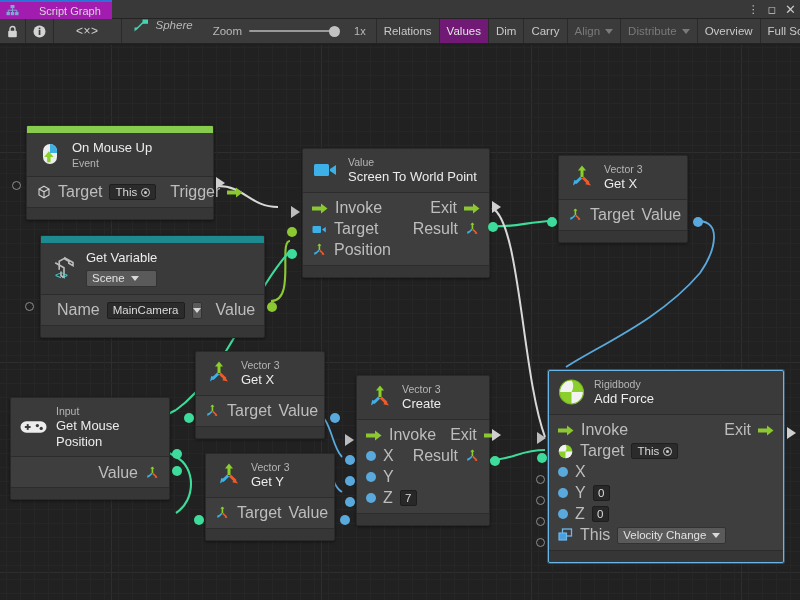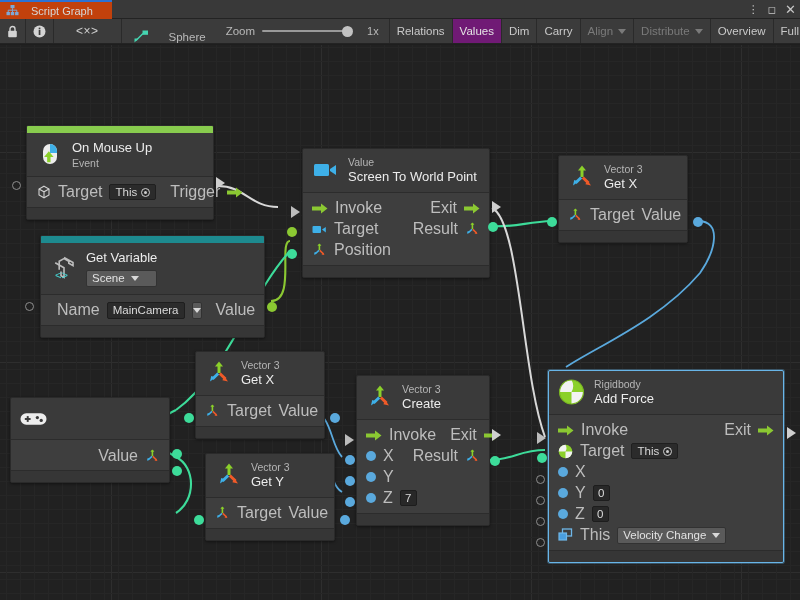--- a/index.html
+++ b/index.html
@@ -11,22 +11,22 @@
   }
   #app { position:relative; width:800px; height:600px; }
 
   
   .tabstrip{
     position:absolute; left:0; top:0; width:800px; height:19px;
     background:#393939; border-bottom:1px solid #232323;
   }
   .tab{
     position:absolute; left:0; top:0; width:112px; height:19px;
-    background:#c2410c; border-top:2px solid #2c72d4;
-    display:flex; align-items:center; gap:12px; padding-left:6px;
+    background:#a21caf; border-top:2px solid #2c72d4;
+    display:flex; align-items:center; gap:20px; padding-left:6px;
   }
   .tab-label{ font-size:11px; color:#d6d6d6; }
   .win-btns{
     position:absolute; right:4px; top:0; height:19px;
     display:flex; align-items:center; gap:9px;
   }
   .win-btns > span{ color:#c9c9c9; font-size:11px; line-height:1; cursor:default; }
 
   
   .toolbar{
@@ -35,21 +35,21 @@
     display:flex; align-items:stretch; font-size:11.5px;
   }
   .tb-btn{
     display:flex; align-items:center; justify-content:center;
     padding:0 7px; color:#c9c9c9;
     border-right:1px solid #2a2a2a; cursor:default; white-space:nowrap;
   }
   .tb-btn.dim{ color:#7a7a7a; }
   .tb-btn.on{ background:#701a75; color:#e4e4e4; }
   .tb-grow{ flex:1 1 auto; border-right:1px solid #2a2a2a; }
-  .tb-graphname{ display:flex; align-items:flex-end; gap:20px; padding:0 10px 0 12px; color:#b9b9b9;}
+  .tb-graphname{ display:flex; align-items:flex-start; gap:7px; padding:0 10px 0 12px; color:#b9b9b9;font-style:italic;}
   .zoomwrap{ display:flex; align-items:center; gap:7px; padding:0 10px; color:#b9b9b9; }
   .slider{ position:relative; width:98px; height:12px; }
   .slider .track{ position:absolute; top:5px; left:0; width:88px; height:2px; background:#9a9a9a; border-radius:1px;}
   .slider .knob{ position:absolute; top:1px; left:80px; width:11px; height:11px; border-radius:50%; background:#c2c2c2;}
   .zoomval{ font-size:11px; color:#b9b9b9; }
 
   
   .canvas{
     position:absolute; left:0; top:45px; width:800px; height:555px;
     background-color:#212121;
@@ -442,20 +442,24 @@
       <div class="nhead">
         <span class="nicon">
           <svg class="icn" width="28" height="18" viewBox="0 0 28 18">
             <rect x="0.5" y="3" width="27" height="12" rx="6" fill="#ededed"></rect>
             <rect x="5" y="8" width="6" height="2" fill="#3a3a3a"></rect>
             <rect x="7" y="6" width="2" height="6" fill="#3a3a3a"></rect>
             <circle cx="18" cy="7.5" r="1.7" fill="#3a3a3a"></circle>
             <circle cx="22" cy="10.5" r="1.7" fill="#3a3a3a"></circle>
           </svg>
         </span>
+        <span class="ntitles">
+          <span class="ntype">Input</span>
+          <span class="nname">Get Mouse Position</span>
+        </span>
       </div>
       <div class="nbody">
         <div class="row">
           <span class="spacer"></span>
           <span class="lbl">Value</span>
           <span>
             <svg class="icn" width="15" height="14" viewBox="0 0 15 14">
               <path d="M7.4 1.2v6" stroke="#8bd02a" stroke-width="1.6"></path>
                 <path d="M7.4 0.4l2 2.4h-4z" fill="#8bd02a"></path>
               <path d="M7 7.4L3 11" stroke="#3eb0e8" stroke-width="1.6"></path>

